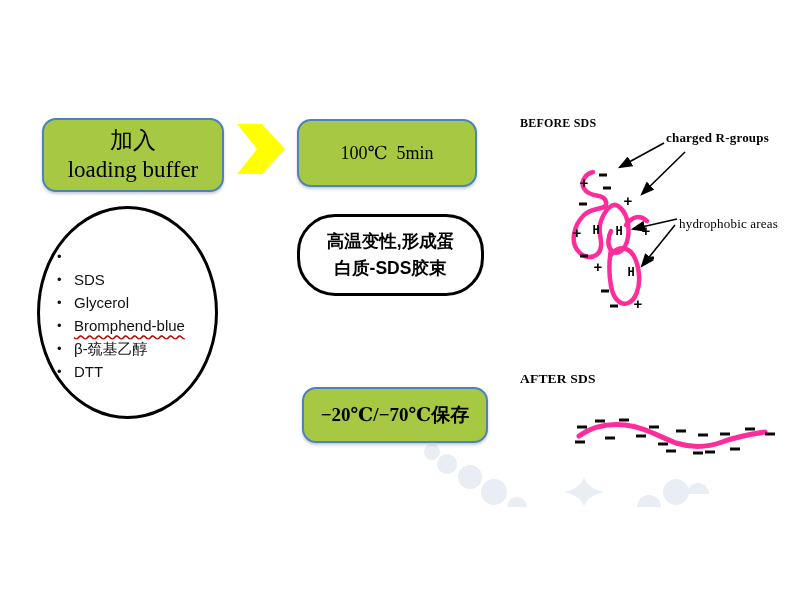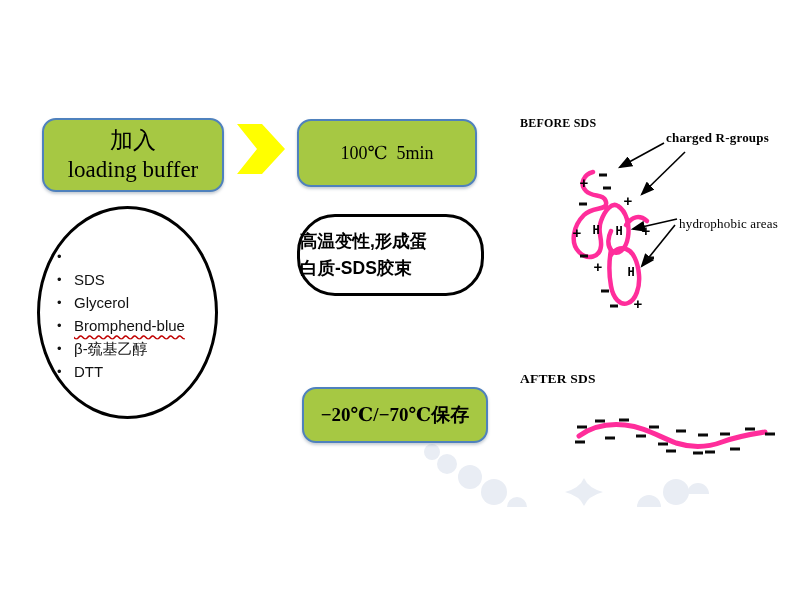--- a/index.html
+++ b/index.html
@@ -43,21 +43,21 @@
   .misspelled{
     text-decoration:underline;
     -webkit-text-decoration:underline wavy var(--spell);
     text-decoration:underline wavy var(--spell);
     text-underline-offset:3px;
   }
 
   .denature{
     left:297px;top:214px;width:187px;height:82px;background:#fff;
     border:3px solid var(--ink);border-radius:38px;
-    display:flex;flex-direction:column;align-items:flex-start;justify-content:center;
+    display:flex;flex-direction:column;align-items:center;justify-content:center;
     font-weight:bold;font-size:17.5px;line-height:27px;color:var(--ink);
   }
 
   .diag-label{color:var(--ink);font-size:13px;font-weight:600;letter-spacing:.2px;}
   .lbl-before{left:520px;top:116px;font-size:12px;}
   .lbl-after{left:520px;top:371px;font-size:13.5px;}
   .lbl-charged{left:666px;top:130px;font-weight:700;}
   .lbl-hydro{left:679px;top:204px;font-weight:500;margin-top:12px;}
 
   .h-letter{

